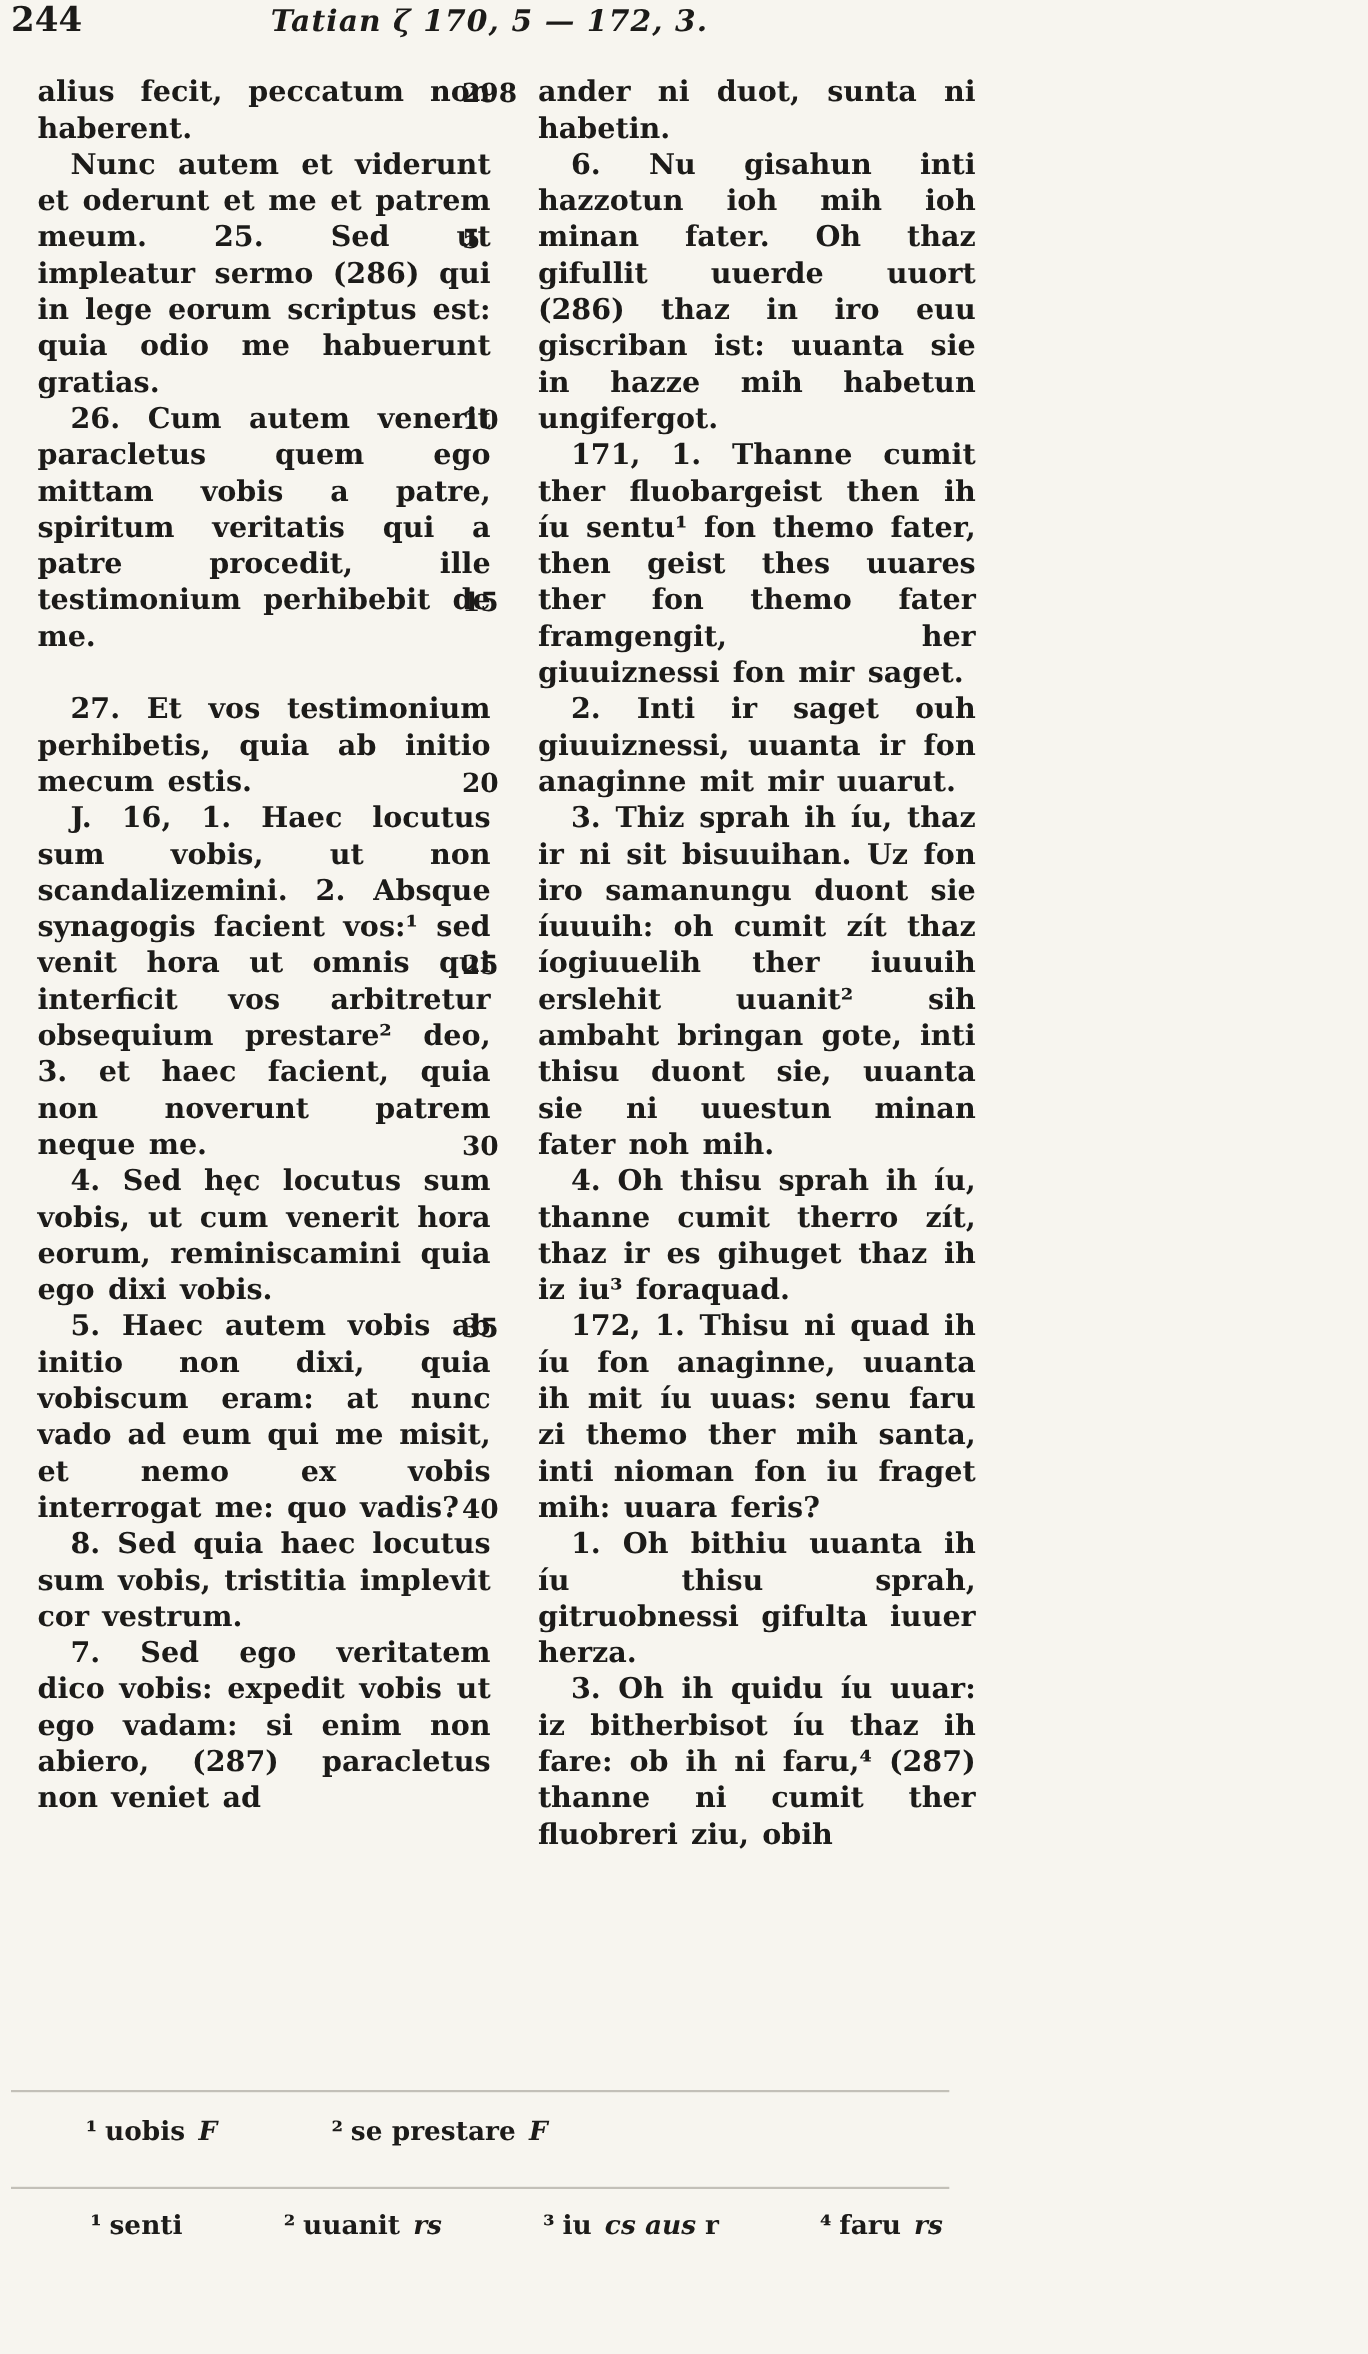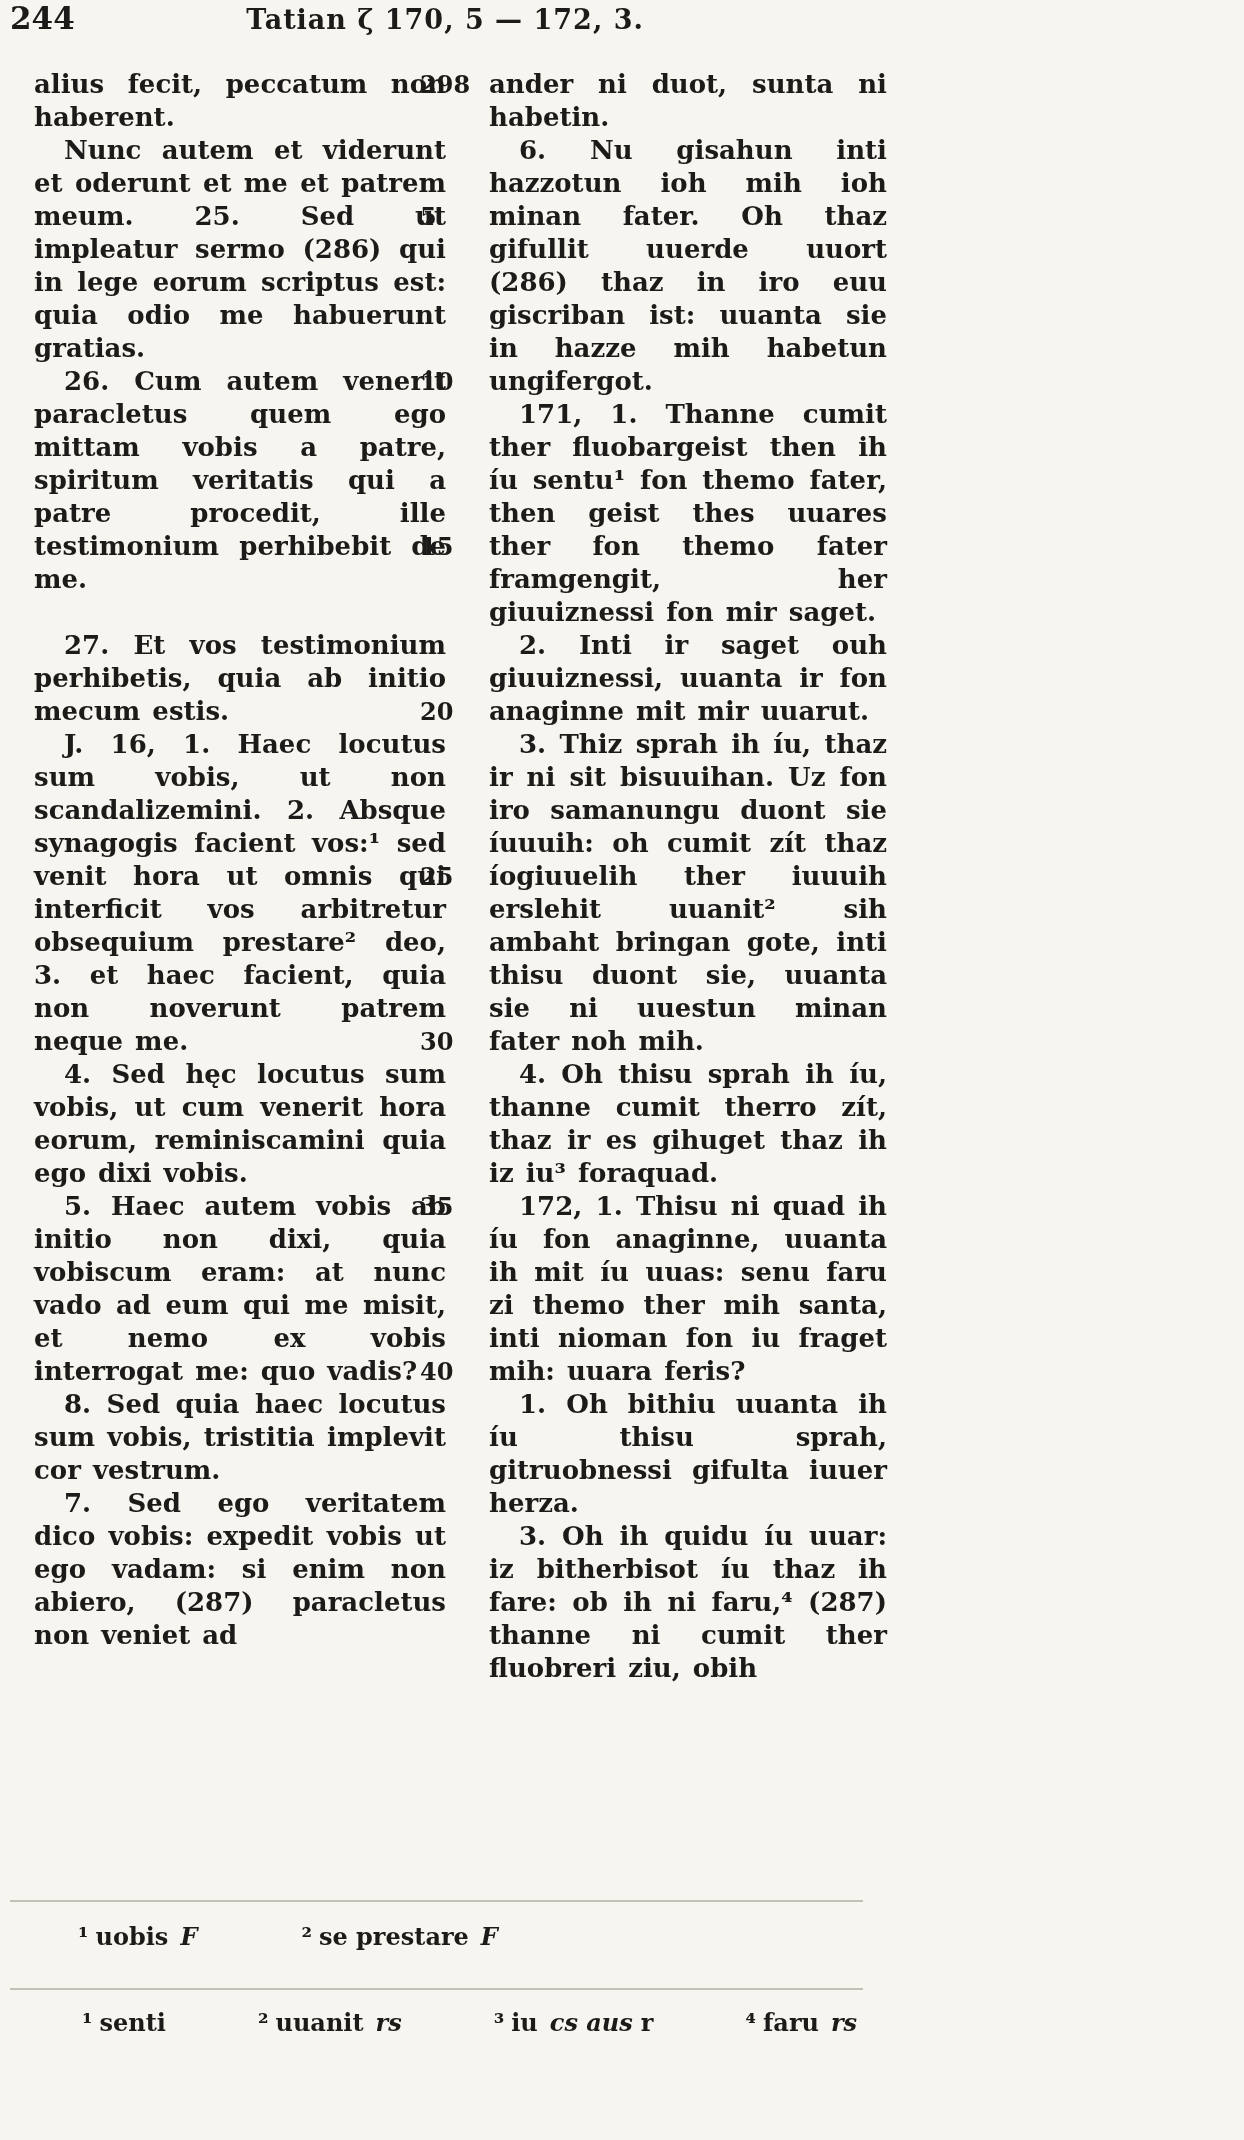--- a/index.html
+++ b/index.html
@@ -19,20 +19,21 @@
     font-weight: 700;
   }
   .running-header {
     position: absolute;
     left: 0; top: 4px;
     width: 890px;
     text-align: center;
     font-size: 27px;
     font-weight: 700;
     letter-spacing: 1px;
+    font-style: italic;
   }
   .col {
     position: absolute;
     top: 68px;
     font-size: 26px;
     line-height: 33px;
     font-weight: 700;
     text-align: justify;
     word-spacing: 3px;
     margin-left: 24px;

